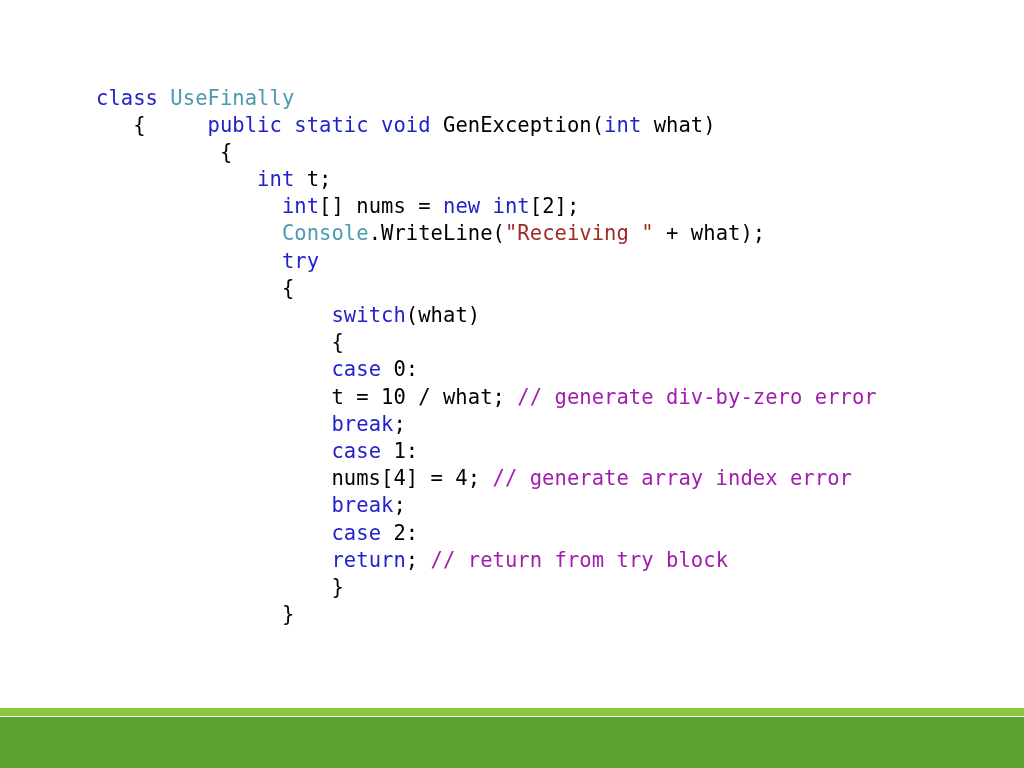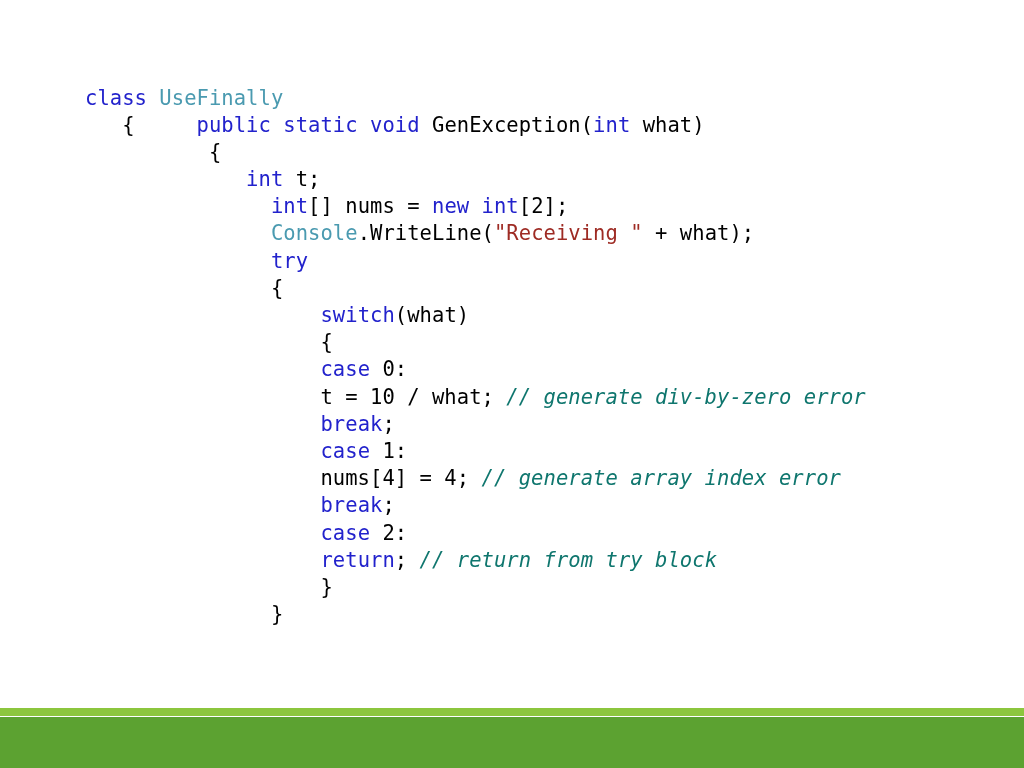--- a/index.html
+++ b/index.html
@@ -17,21 +17,21 @@
 
   #slide {
     position: absolute;
     inset: 0;
     background: #ffffff;
   }
 
   
   #code-block {
     position: absolute;
-    left: 85px;
+    left: 96px;
     top: 64px;
     width: 900px;
     font-family: "DejaVu Sans Mono", monospace;
     font-size: 20.5px;
     line-height: 27.2px;
     white-space: pre;
     color: #000000;
     letter-spacing: 0.05px;
   }
   .code-line {
@@ -56,21 +56,21 @@
   }
   #bar-dark {
     position: absolute;
     left: 0;
     top: 717px;
     width: 1024px;
     height: 51px;
     background: #5CA231;
   }
 </style>
-<style>.tok-kw{color:#2222CC;}.tok-type{color:#4A9AB0;}.tok-str{color:#9E2B24;}.tok-cmt{color:#0f766e;font-style:italic;}.tok-plain{color:#000000;}#bar-light{background:#8CC63E;}#bar-dark{background:#5CA231;}#slide{background:#ffffff;}</style></head>
+<style>.tok-kw{color:#2222CC;}.tok-type{color:#4A9AB0;}.tok-str{color:#9E2B24;}.tok-cmt{color:#a21caf;}.tok-plain{color:#000000;}#bar-light{background:#8CC63E;}#bar-dark{background:#5CA231;}#slide{background:#ffffff;}</style></head>
 <body>
 
 <div id="slide">
 
   <pre id="code-block"><div class="code-line"><span class="tok-kw">class </span><span class="tok-type">UseFinally</span></div><div class="code-line"><span class="tok-plain">   {     </span><span class="tok-kw">public static void </span><span class="tok-plain">GenException(</span><span class="tok-kw">int</span><span class="tok-plain"> what)</span></div><div class="code-line"><span class="tok-plain">          {</span></div><div class="code-line"><span class="tok-plain">             </span><span class="tok-kw">int</span><span class="tok-plain"> t;</span></div><div class="code-line"><span class="tok-plain">               </span><span class="tok-kw">int</span><span class="tok-plain">[] nums = </span><span class="tok-kw">new int</span><span class="tok-plain">[2];</span></div><div class="code-line"><span class="tok-plain">               </span><span class="tok-type">Console</span><span class="tok-plain">.WriteLine(</span><span class="tok-str">"Receiving "</span><span class="tok-plain"> + what);</span></div><div class="code-line"><span class="tok-plain">               </span><span class="tok-kw">try</span></div><div class="code-line"><span class="tok-plain">               {</span></div><div class="code-line"><span class="tok-plain">                   </span><span class="tok-kw">switch</span><span class="tok-plain">(what)</span></div><div class="code-line"><span class="tok-plain">                   {</span></div><div class="code-line"><span class="tok-plain">                   </span><span class="tok-kw">case</span><span class="tok-plain"> 0:</span></div><div class="code-line"><span class="tok-plain">                   t = 10 / what; </span><span class="tok-cmt">// generate div-by-zero error</span></div><div class="code-line"><span class="tok-plain">                   </span><span class="tok-kw">break</span><span class="tok-plain">;</span></div><div class="code-line"><span class="tok-plain">                   </span><span class="tok-kw">case</span><span class="tok-plain"> 1:</span></div><div class="code-line"><span class="tok-plain">                   nums[4] = 4; </span><span class="tok-cmt">// generate array index error</span></div><div class="code-line"><span class="tok-plain">                   </span><span class="tok-kw">break</span><span class="tok-plain">;</span></div><div class="code-line"><span class="tok-plain">                   </span><span class="tok-kw">case</span><span class="tok-plain"> 2:</span></div><div class="code-line"><span class="tok-plain">                   </span><span class="tok-kw">return</span><span class="tok-plain">; </span><span class="tok-cmt">// return from try block</span></div><div class="code-line"><span class="tok-plain">                   }</span></div><div class="code-line"><span class="tok-plain">               }</span></div></pre>
 
   <div id="bar-light"></div>
   <div id="bar-dark"></div>
 
 </div>

